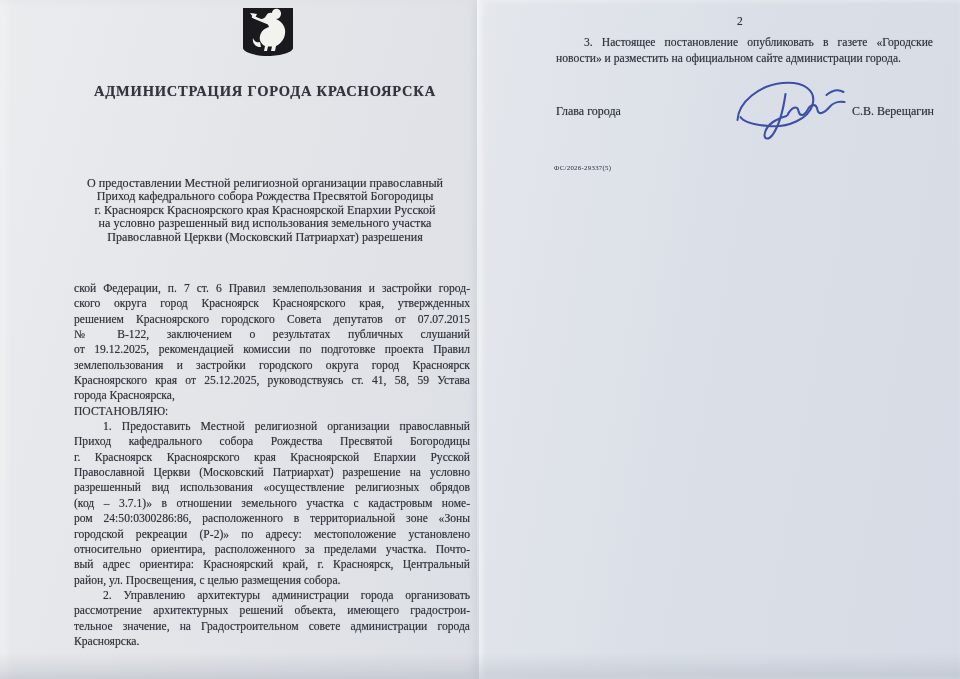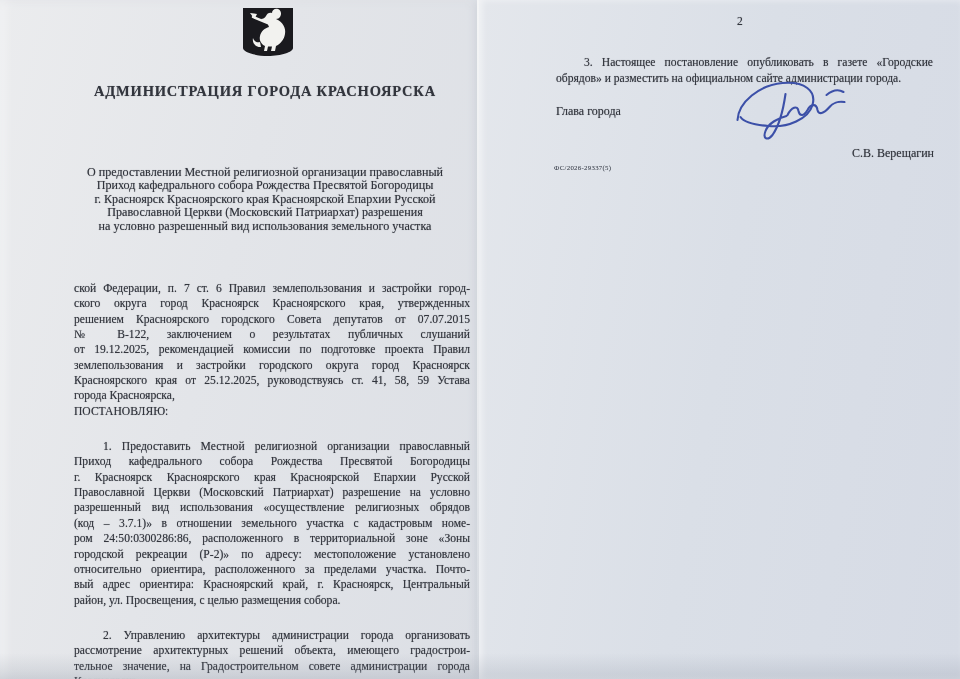--- a/index.html
+++ b/index.html
@@ -35,38 +35,38 @@
   .emblem{position:absolute;left:241px;top:6px;width:54px;height:51px;}
   .org{
     position:absolute;left:30px;top:59px;width:470px;text-align:center;
     font-weight:bold;font-size:14.5px;letter-spacing:.8px;margin-top:24px;
   }
   .doctype{
     position:absolute;left:30px;top:88px;width:470px;text-align:center;
     font-size:15.5px;letter-spacing:2.6px;
   }
   .title{
-    position:absolute;left:52px;top:166px;width:426px;text-align:center;
+    position:absolute;left:52px;top:177px;width:426px;text-align:center;
     font-size:12.1px;line-height:13.4px;
   }
   .body-l{
     position:absolute;left:74px;top:281px;width:396px;
     font-size:11.6px;line-height:15.35px;
   }
   .ln{text-align:left;white-space:normal;}
   .jl{text-align:justify;text-align-last:justify;}
-  .ind{text-indent:29px;margin-top:20px;}
+  .ind{text-indent:29px;}
   .pagenum{position:absolute;left:258px;top:15px;width:30px;font-size:11.5px;}
   .body-r{
     position:absolute;left:77px;top:35px;width:377px;
     font-size:11.6px;line-height:15.6px;
   }
   .body-r .ind{text-indent:28px;}
   .sig-role{position:absolute;left:77px;top:104px;font-size:12px;text-align:right;}
-  .sig-name{position:absolute;left:373px;top:104px;font-size:12px;margin-top:42px;}
+  .sig-name{position:absolute;left:373px;top:104px;font-size:12px;}
   .signature{position:absolute;left:244px;top:74px;width:135px;height:76px;}
   .doccode{
     position:absolute;left:75px;top:164px;
     font-size:6.8px;letter-spacing:.3px;color:#4c515c;
     text-shadow:0 0 .5px rgba(76,81,92,.5);
   }
 </style>
 </head>
 <body>
 
@@ -81,22 +81,22 @@
       <path d="M20,41 c-6,0 -9,-4 -8,-9 c1,3.2 4,5 7,4 z" fill="#f2f2ef"></path>
       <path d="M23,45 l1,-5 c-4,-2 -6,-6 -5,-10 c1,-5 5,-8 9,-9 l-2,-5 c-2,1 -5,0 -6,-3 c2,0 4,-1 5,-3 c1,-3 4,-4 6,-3 c0,-3 3,-5 6,-4 c3,1 4,5 2,8 c-1,1.2 -2,2 -4,2 c7,3 10,9 9,15 c-1,6 -5,10 -9,12 l-1,5 l-4,0 l1,-4.4 l-4,0 l-1,4.4 z" fill="#f2f2ef"></path>
     </svg>
 
     <div class="org txt">АДМИНИСТРАЦИЯ ГОРОДА КРАСНОЯРСКА</div>
 
     <div class="title txt">
       <div>О предоставлении Местной религиозной организации православный</div>
       <div>Приход кафедрального собора Рождества Пресвятой Богородицы</div>
       <div>г. Красноярск Красноярского края Красноярской Епархии Русской</div>
+      <div>на условно разрешенный вид использования земельного участка</div>
       <div>Православной Церкви (Московский Патриархат) разрешения</div>
-      <div>на условно разрешенный вид использования земельного участка</div>
     </div>
 
     <div class="body-l txt">
       <div class="ln jl">ской Федерации, п. 7 ст. 6 Правил землепользования и застройки город-</div>
       <div class="ln jl">ского округа город Красноярск Красноярского края, утвержденных</div>
       <div class="ln jl">решением Красноярского городского Совета депутатов от 07.07.2015</div>
       <div class="ln jl">№ В-122, заключением о результатах публичных слушаний</div>
       <div class="ln jl">от 19.12.2025, рекомендацией комиссии по подготовке проекта Правил</div>
       <div class="ln jl">землепользования и застройки городского округа город Красноярск</div>
       <div class="ln jl">Красноярского края от 25.12.2025, руководствуясь ст. 41, 58, 59 Устава</div>
@@ -118,21 +118,21 @@
       <div class="ln jl">тельное значение, на Градостроительном совете администрации города</div>
       <div class="ln">Красноярска.</div>
     </div>
   </div>
 
   <div class="page page-right">
     <div class="pagenum txt">2</div>
 
     <div class="body-r txt">
       <div class="ln jl ind">3. Настоящее постановление опубликовать в газете «Городские</div>
-      <div class="ln">обрядов» и разместить на официальном сайте администрации города.</div>
+      <div class="ln">новости» и разместить на официальном сайте администрации города.</div>
     </div>
 
     <div class="sig-role txt">Глава города</div>
 
     <svg class="signature" viewBox="0 0 130 76" xmlns="http://www.w3.org/2000/svg">
       <g fill="none" stroke-width="2.1" stroke-linecap="round" stroke="#3c50a8">
         <path d="M12,46 C13,28 34,11 57,9 C79,7 91,17 87,31 C83,45 62,54 43,52 C30,51 19,49 15,43"></path>
         <path d="M60,20 C58,34 54,51 47,61 C42,67 37,65 40,57 C43,49 53,44 61,42"></path>
         <path d="M62,41 C66,33 72,31 73,37 C74,42 78,43 82,36 C85,30 91,29 92,36 C93,41 98,40 104,33 C107,29 113,27 119,28"></path>
         <path d="M101,21 C107,16 113,15 118,18"></path>

